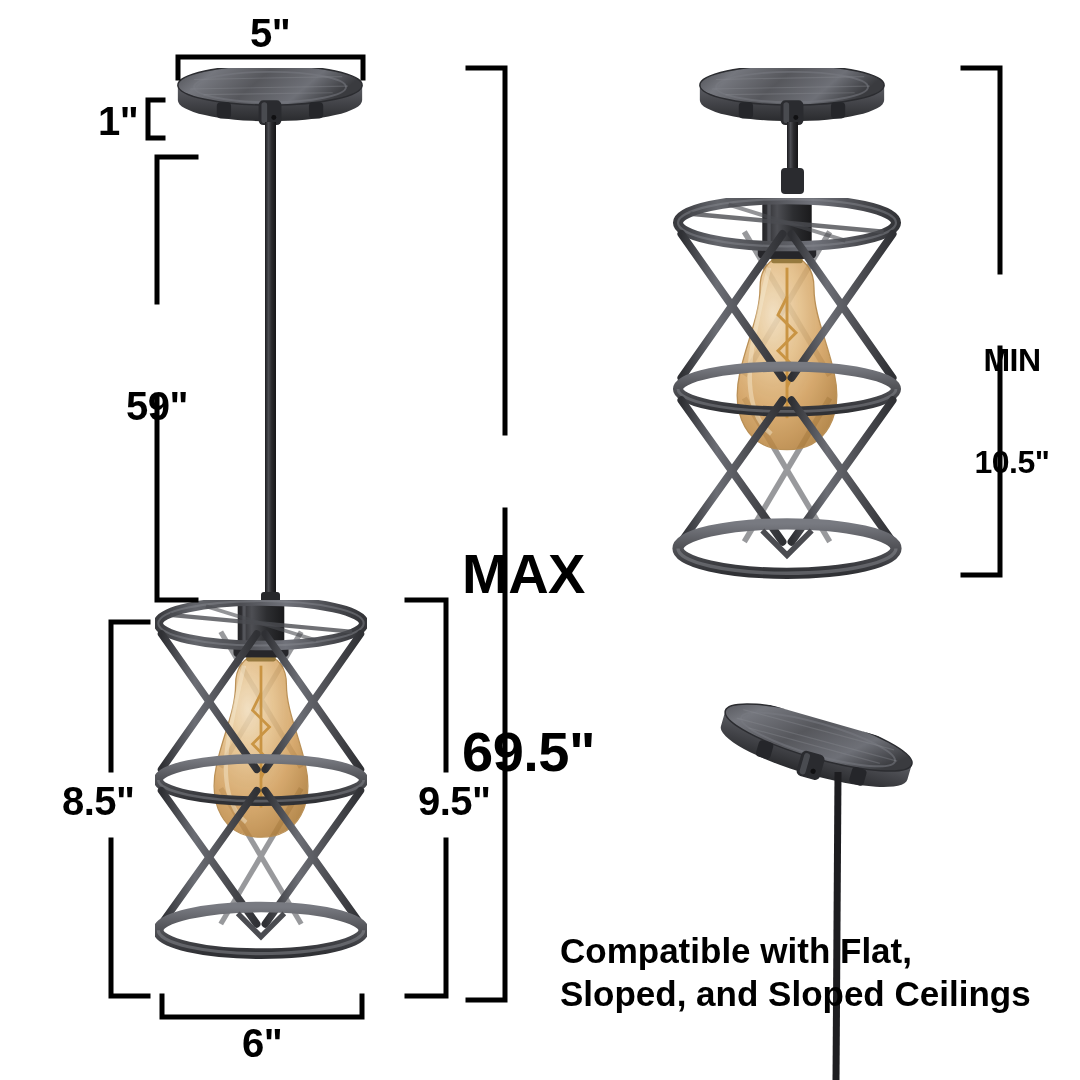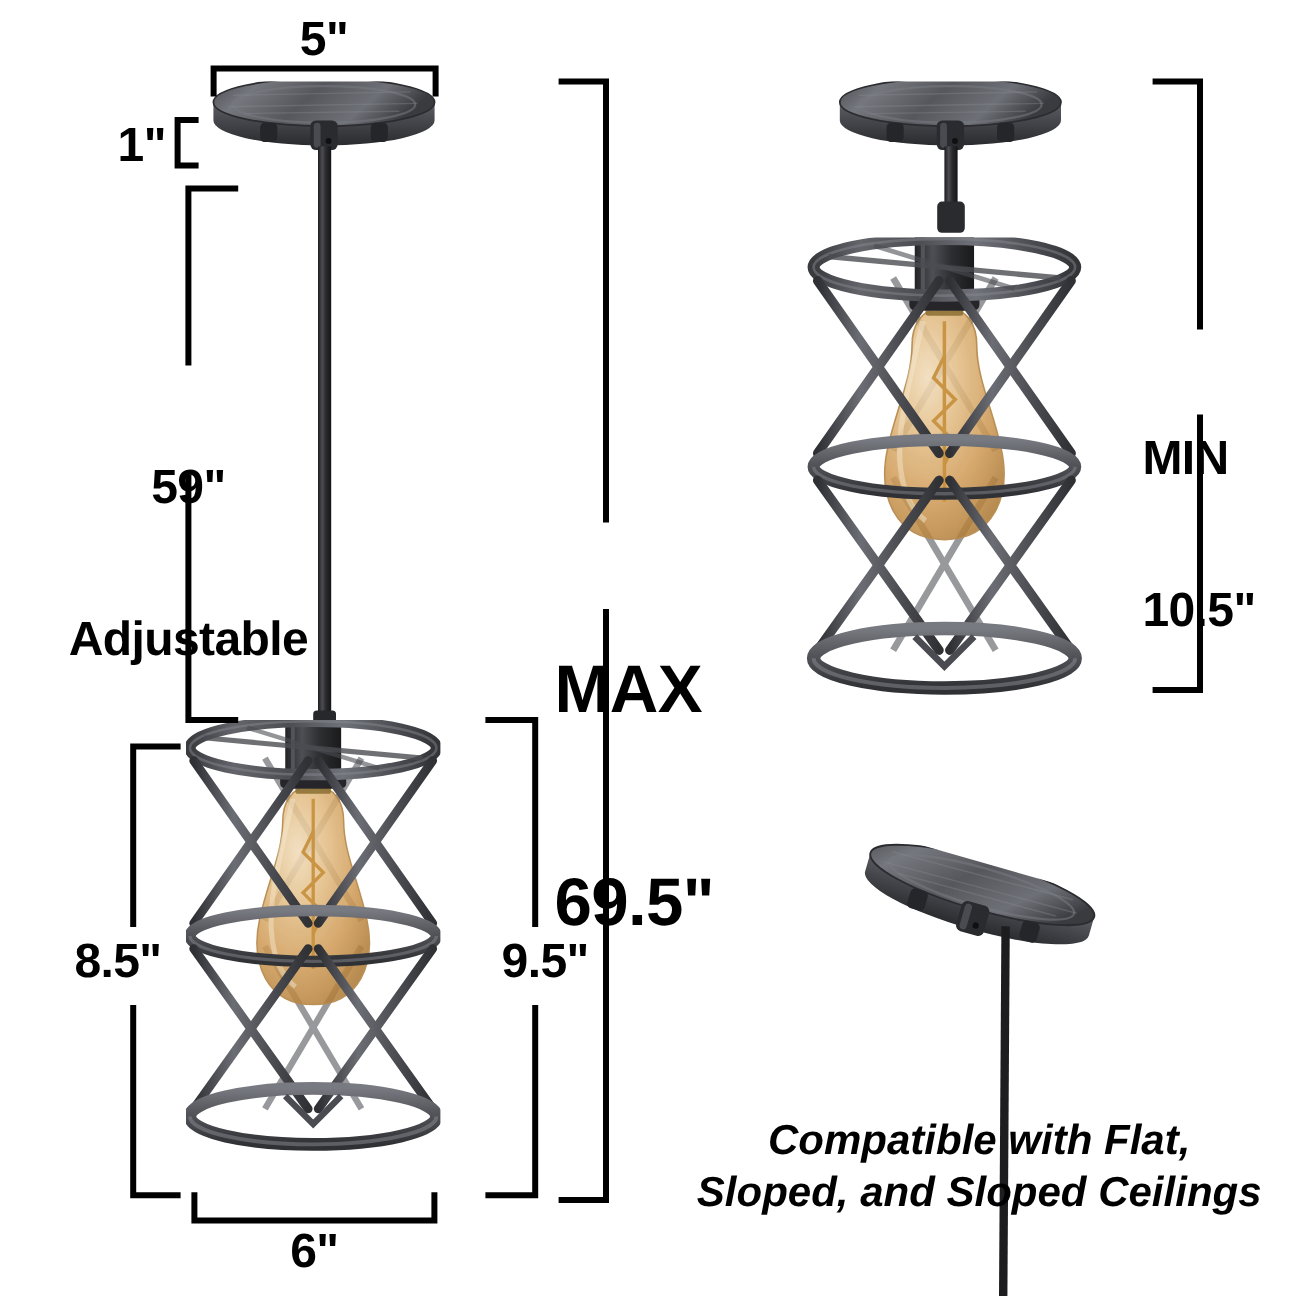--- a/index.html
+++ b/index.html
@@ -24,23 +24,21 @@
     font-family: "Liberation Sans", sans-serif;
     line-height: 1.06;
     white-space: pre;
     letter-spacing: -0.5px;
   }
   .caption {
     position: absolute;
     color: #000000;
     font-weight: bold;
     font-family: "Liberation Sans", sans-serif;
-    text-align: center;
     line-height: 1.22;
-    font-style: italic;
   }
   svg.layer {
     position: absolute;
     left: 0;
     top: 0;
     width: 1080px;
     height: 1080px;
     overflow: visible;
   }
 </style>
@@ -290,29 +288,28 @@
       </g>
     </g>
   </svg>
 
   <div class="dim-label" style="left:0; top:12px; width:540px; text-align:center; font-size:40px;">5"</div>
 
   <div class="dim-label" style="left:98px; top:100px; font-size:40px;">1"</div>
 
   <div class="dim-label" style="left:0; top:300px; width:314px; text-align:center; font-size:40px;">
     <div>59"</div>
-    <div>Adjustable</div>
   </div>
 
   <div class="dim-label" style="left:462px; top:425px; width:116px; text-align:right; font-size:56px;">
     <div>MAX</div>
     <div>69.5"</div>
   </div>
 
-  <div class="dim-label" style="left:952px; top:276px; width:120px; font-size:40px;">
+  <div class="dim-label" style="left:952px; top:276px; width:120px; text-align:center; font-size:32px;">
     <div>MIN</div>
     <div>10.5"</div>
   </div>
 
   <div class="dim-label" style="left:62px; top:780px; font-size:40px;">8.5"</div>
 
   <div class="dim-label" style="left:418px; top:780px; font-size:40px;">9.5"</div>
 
   <div class="dim-label" style="left:162px; top:1022px; width:200px; text-align:center; font-size:40px;">6"</div>
 

